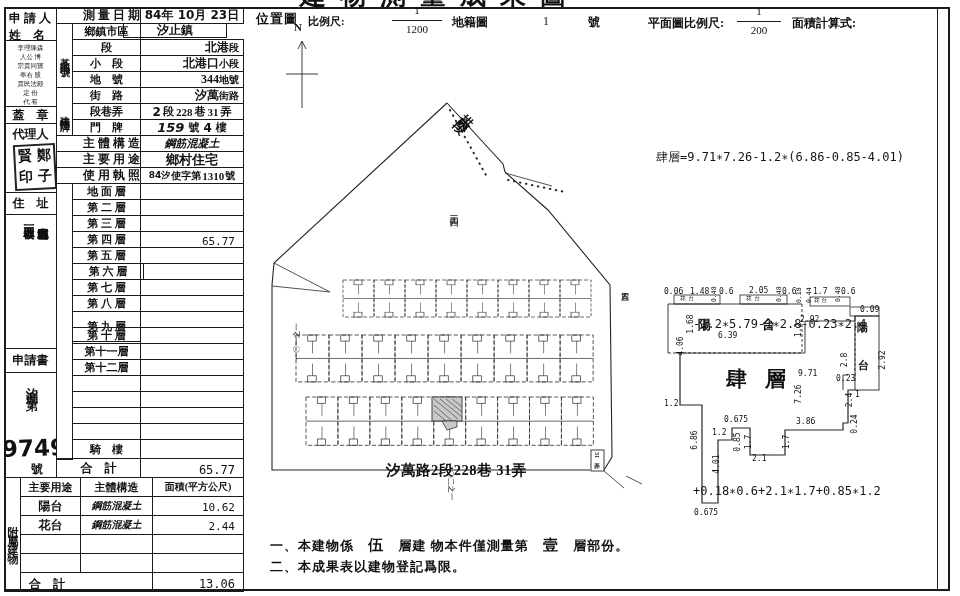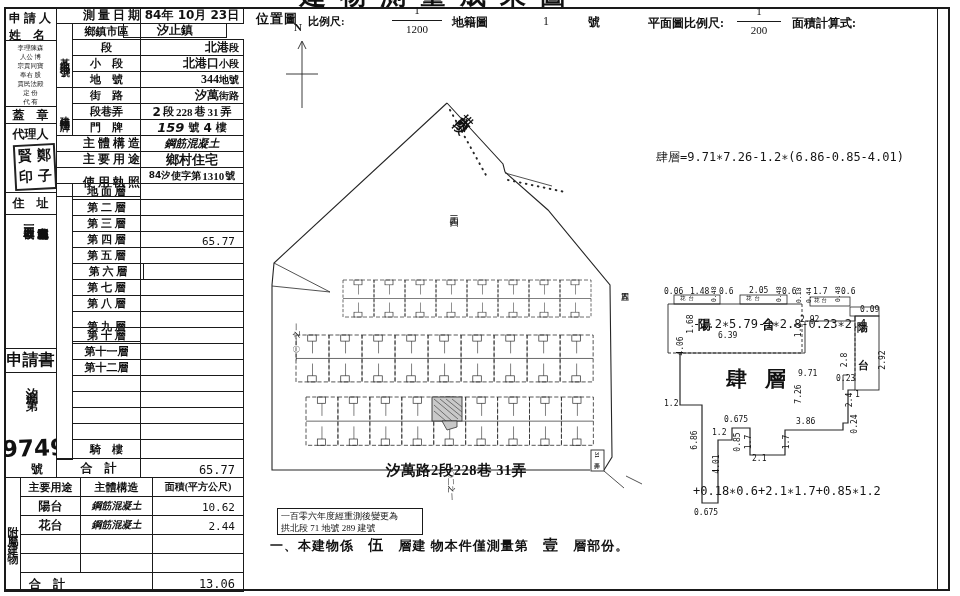--- a/index.html
+++ b/index.html
@@ -59,21 +59,21 @@
       <span>子</span>
     </div>
   </div>
   <div class="c cen b" style="left:4px;top:192px;width:53px;height:23px;font-size:12px">
     <span>住　址</span>
   </div>
   <div class="c" style="left:4px;top:214px;width:53px;height:135px">
     <div class="v b" style="position:absolute;right:6px;top:4px;height:127px;font-size:11px;line-height:14px;white-space:pre-line">台北縣中和市連城路
 四五五號一樓</div>
   </div>
-  <div class="c cen b" style="left:4px;top:348px;width:53px;height:25px;font-size:16px">
+  <div class="c cen b" style="left:4px;top:348px;width:53px;height:25px;font-size:12px">
     <span>申請書</span>
   </div>
   <div class="c" style="left:4px;top:372px;width:53px;height:106px">
     <div class="v b" style="position:absolute;left:18px;top:4px;height:66px;font-size:12px;letter-spacing:4px">汐測字第</div>
     <div class="hw" style="position:absolute;left:-3px;top:62px;font-size:23px;transform:rotate(-2deg)">9749</div>
     <div class="b" style="position:absolute;left:26px;top:88px;font-size:12px">號</div>
   </div>
 
   <div class="c vc" style="left:56px;top:7px;width:85px;height:17px">
     <span class="b main" style="font-size:12px">測 量 日 期</span>
@@ -149,21 +149,21 @@
   </div>
   <div class="c cen hw" style="left:140px;top:135px;width:104px;height:17px;font-size:11px;font-style:italic">
     <span>鋼筋混凝土</span>
   </div>
   <div class="c vc" style="left:56px;top:151px;width:85px;height:17px">
     <span class="b main" style="font-size:12px">主 要 用 途</span>
   </div>
   <div class="c cen b" style="left:140px;top:151px;width:104px;height:17px;font-size:13px">
     <span>鄉村住宅</span>
   </div>
-  <div class="c vc" style="left:56px;top:167px;width:85px;height:30px">
+  <div class="c vc" style="left:56px;top:167px;width:85px;height:17px">
     <span class="b main" style="font-size:12px">使 用 執 照</span>
   </div>
   <div class="c cen" style="left:140px;top:167px;width:104px;height:17px;gap:1px">
     <span class="hw" style="font-size:9px">84汐</span>
     <span class="b" style="font-size:10px">使字第</span>
     <span class="b" style="font-size:11px">1310</span>
     <span class="b" style="font-size:10px">號</span>
   </div>
 
   <div class="c" style="left:56px;top:183px;width:17px;height:277px"></div>
@@ -426,25 +426,22 @@
 
   <div class="t b" style="left:698px;top:318px;font-size:13px">陽</div>
   <div class="t b" style="left:762px;top:318px;font-size:13px">台</div>
   <div class="t b" style="left:857px;top:322px;font-size:11px">陽</div>
   <div class="t b" style="left:858px;top:360px;font-size:11px">台</div>
   <div class="t" style="left:680px;top:296px;font-size:5.5px;letter-spacing:3px">花台</div>
   <div class="t" style="left:746px;top:296px;font-size:5.5px;letter-spacing:3px">花台</div>
   <div class="t" style="left:814px;top:298px;font-size:5.5px;letter-spacing:2px">花台</div>
   <div class="t b" style="left:726px;top:369px;font-size:21px;letter-spacing:18px">肆層</div>
 
-  <div class="c" style="left:277px;top:508px;width:146px;height:27px;padding:1px 3px">
-    <div style="font-size:9px;line-height:12px">一百零六年度經重測後變更為</div>
-    <div style="font-size:9px;line-height:12px">拱北段 71 地號 289 建號</div>
-  </div>
   <div class="t" style="left:270px;top:538px;font-size:13px;letter-spacing:1px">
     <span class="b">一、本建物係</span>
     <span class="hw" style="font-size:15px;padding:0 10px">伍</span>
     <span class="b">層建 物本件僅測量第</span>
     <span class="hw" style="font-size:15px;padding:0 10px">壹</span>
     <span class="b">層部份。</span>
   </div>
+  <div class="t b" style="left:270px;top:560px;font-size:13px;letter-spacing:1px">二、本成果表以建物登記爲限。</div>
 
 </div>
 
 </body></html>

